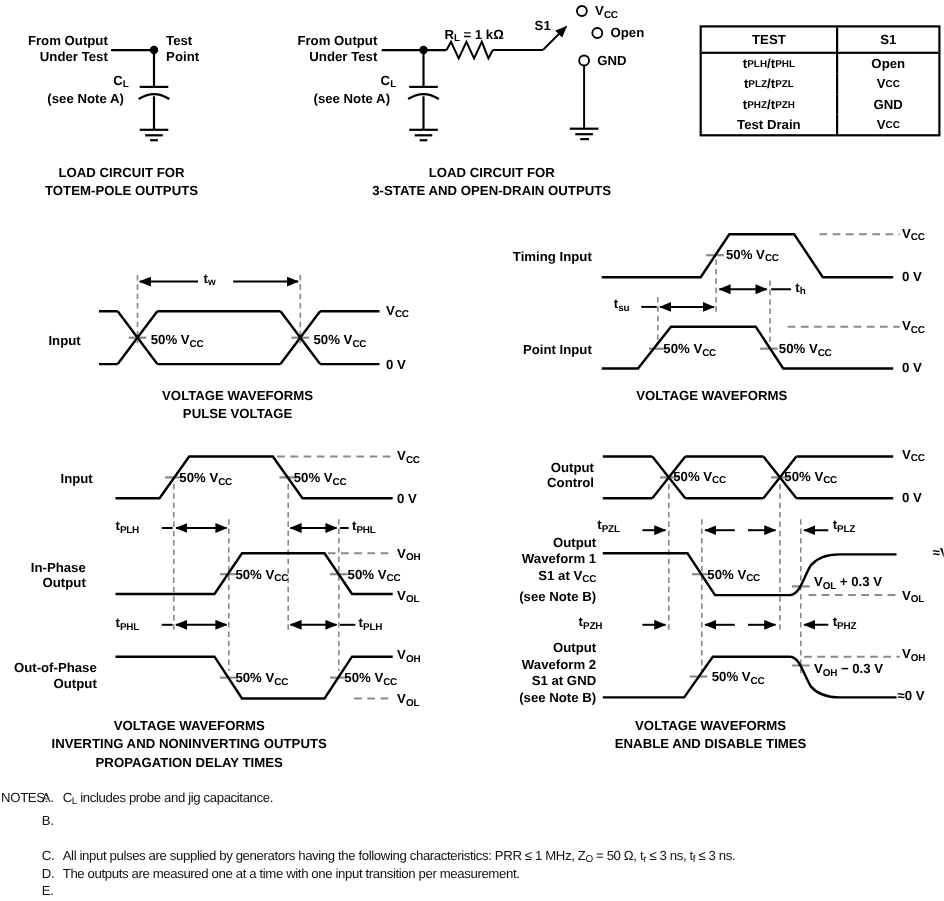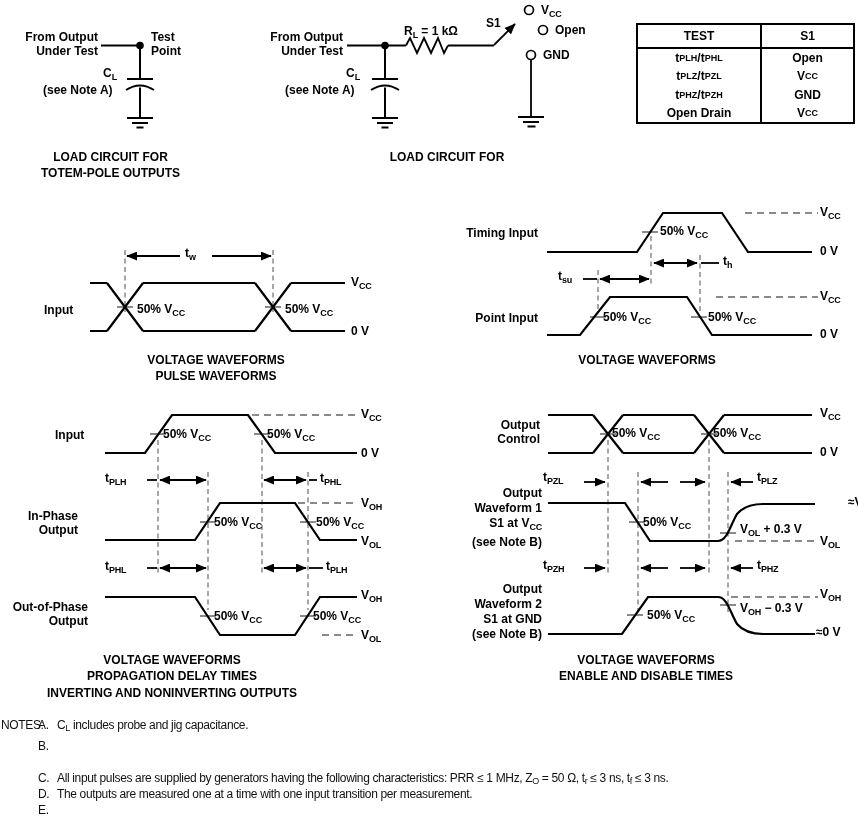--- a/index.html
+++ b/index.html
@@ -234,20 +234,21 @@
 </div>
 <span class="lbl" style="left:346px;top:66px"><span>C</span><sub>L</sub></span>
 <span class="lbl" style="left:285px;top:83px">(see Note A)</span>
 <span class="lbl" style="left:404px;top:24px"><span>R</span><sub>L</sub><span> = 1 kΩ</span></span>
 <span class="lbl" style="left:486px;top:16px">S1</span>
 <span class="lbl" style="left:541px;top:3px"><span>V</span><sub>CC</sub></span>
 <span class="lbl" style="left:555px;top:23px">Open</span>
 <span class="lbl" style="left:543px;top:48px">GND</span>
 <div class="lbl c cap" style="left:336px;top:149px;width:222px">
   <div>LOAD CIRCUIT FOR</div>
+  <div>3-STATE AND OPEN-DRAIN OUTPUTS</div>
 </div>
 
 <div class="tbl">
   <div class="tc c1 hd">TEST</div>
   <div class="tc hd">S1</div>
   <div class="tc c1">
         <span>t</span>
         <sub>PLH</sub>
         <span>/</span>
         <span>t</span>
@@ -266,36 +267,36 @@
         <sub>CC</sub>
       </div>
   <div class="tc c1">
         <span>t</span>
         <sub>PHZ</sub>
         <span>/</span>
         <span>t</span>
         <sub>PZH</sub>
       </div>
   <div class="tc">GND</div>
-  <div class="tc c1">Open Drain</div>
+  <div class="tc c1">Test Drain</div>
   <div class="tc">
         <span>V</span>
         <sub>CC</sub>
       </div>
 </div>
 
 <span class="lbl" style="left:44px;top:303px">Input</span>
 <span class="lbl" style="left:137px;top:302px"><span>50% V</span><sub>CC</sub></span>
 <span class="lbl" style="left:285px;top:302px"><span>50% V</span><sub>CC</sub></span>
 <span class="lbl" style="left:185px;top:246px"><span>t</span><sub>w</sub></span>
 <span class="lbl" style="left:351px;top:275px"><span>V</span><sub>CC</sub></span>
 <span class="lbl" style="left:351px;top:324px">0 V</span>
 <div class="lbl c cap" style="left:121px;top:352px;width:190px">
   <div>VOLTAGE WAVEFORMS</div>
-  <div>PULSE WAVEFORMS</div>
+  <div>PULSE VOLTAGE</div>
 </div>
 
 <div class="lbl r" style="left:448px;top:226px;width:90px">Timing Input</div>
 <div class="lbl r" style="left:448px;top:311px;width:90px">Point Input</div>
 <span class="lbl" style="left:660px;top:224px"><span>50% V</span><sub>CC</sub></span>
 <span class="lbl" style="left:603px;top:310px"><span>50% V</span><sub>CC</sub></span>
 <span class="lbl" style="left:708px;top:310px"><span>50% V</span><sub>CC</sub></span>
 <span class="lbl" style="left:558px;top:269px"><span>t</span><sub>su</sub></span>
 <span class="lbl" style="left:723px;top:254px"><span>t</span><sub>h</sub></span>
 <span class="lbl" style="left:820px;top:205px"><span>V</span><sub>CC</sub></span>
@@ -326,22 +327,22 @@
 <div class="lbl r" style="left:0px;top:600px;width:88px">
   <div>Out-of-Phase</div>
   <div>Output</div>
 </div>
 <span class="lbl" style="left:214px;top:609px"><span>50% V</span><sub>CC</sub></span>
 <span class="lbl" style="left:313px;top:609px"><span>50% V</span><sub>CC</sub></span>
 <span class="lbl" style="left:361px;top:588px"><span>V</span><sub>OH</sub></span>
 <span class="lbl" style="left:361px;top:628px"><span>V</span><sub>OL</sub></span>
 <div class="lbl c cap" style="left:37px;top:652px;width:270px">
   <div>VOLTAGE WAVEFORMS</div>
+  <div>INVERTING AND NONINVERTING OUTPUTS</div>
   <div>PROPAGATION DELAY TIMES</div>
-  <div>INVERTING AND NONINVERTING OUTPUTS</div>
 </div>
 
 <div class="lbl r" style="left:490px;top:418px;width:50px">
   <div>Output</div>
   <div>Control</div>
 </div>
 <span class="lbl" style="left:612px;top:426px"><span>50% V</span><sub>CC</sub></span>
 <span class="lbl" style="left:713px;top:426px"><span>50% V</span><sub>CC</sub></span>
 <span class="lbl" style="left:820px;top:406px"><span>V</span><sub>CC</sub></span>
 <span class="lbl" style="left:820px;top:445px">0 V</span>
@@ -350,21 +351,21 @@
 <div class="lbl r" style="left:446px;top:486px;width:96px;line-height:15px">
   <div>Output</div>
   <div>Waveform 1</div>
   <div><span>S1 at V</span><sub>CC</sub></div>
   <div>(see Note B)</div>
 </div>
 <span class="lbl" style="left:643px;top:515px"><span>50% V</span><sub>CC</sub></span>
 <span class="lbl" style="left:740px;top:522px"><span>V</span><sub>OL</sub><span> + 0.3 V</span></span>
 <span class="lbl" style="left:848px;top:495px"><span>≈V</span><sub>CC</sub></span>
 <span class="lbl" style="left:820px;top:534px"><span>V</span><sub>OL</sub></span>
-<span class="lbl" style="left:543px;top:558px"><span>t</span><sub>PZH</sub></span>
+<span class="lbl" style="left:526px;top:558px"><span>t</span><sub>PZH</sub></span>
 <span class="lbl" style="left:757px;top:558px"><span>t</span><sub>PHZ</sub></span>
 <div class="lbl r" style="left:446px;top:582px;width:96px;line-height:15px">
   <div>Output</div>
   <div>Waveform 2</div>
   <div>S1 at GND</div>
   <div>(see Note B)</div>
 </div>
 <span class="lbl" style="left:647px;top:608px"><span>50% V</span><sub>CC</sub></span>
 <span class="lbl" style="left:740px;top:601px"><span>V</span><sub>OH</sub><span> − 0.3 V</span></span>
 <span class="lbl" style="left:820px;top:587px"><span>V</span><sub>OH</sub></span>

